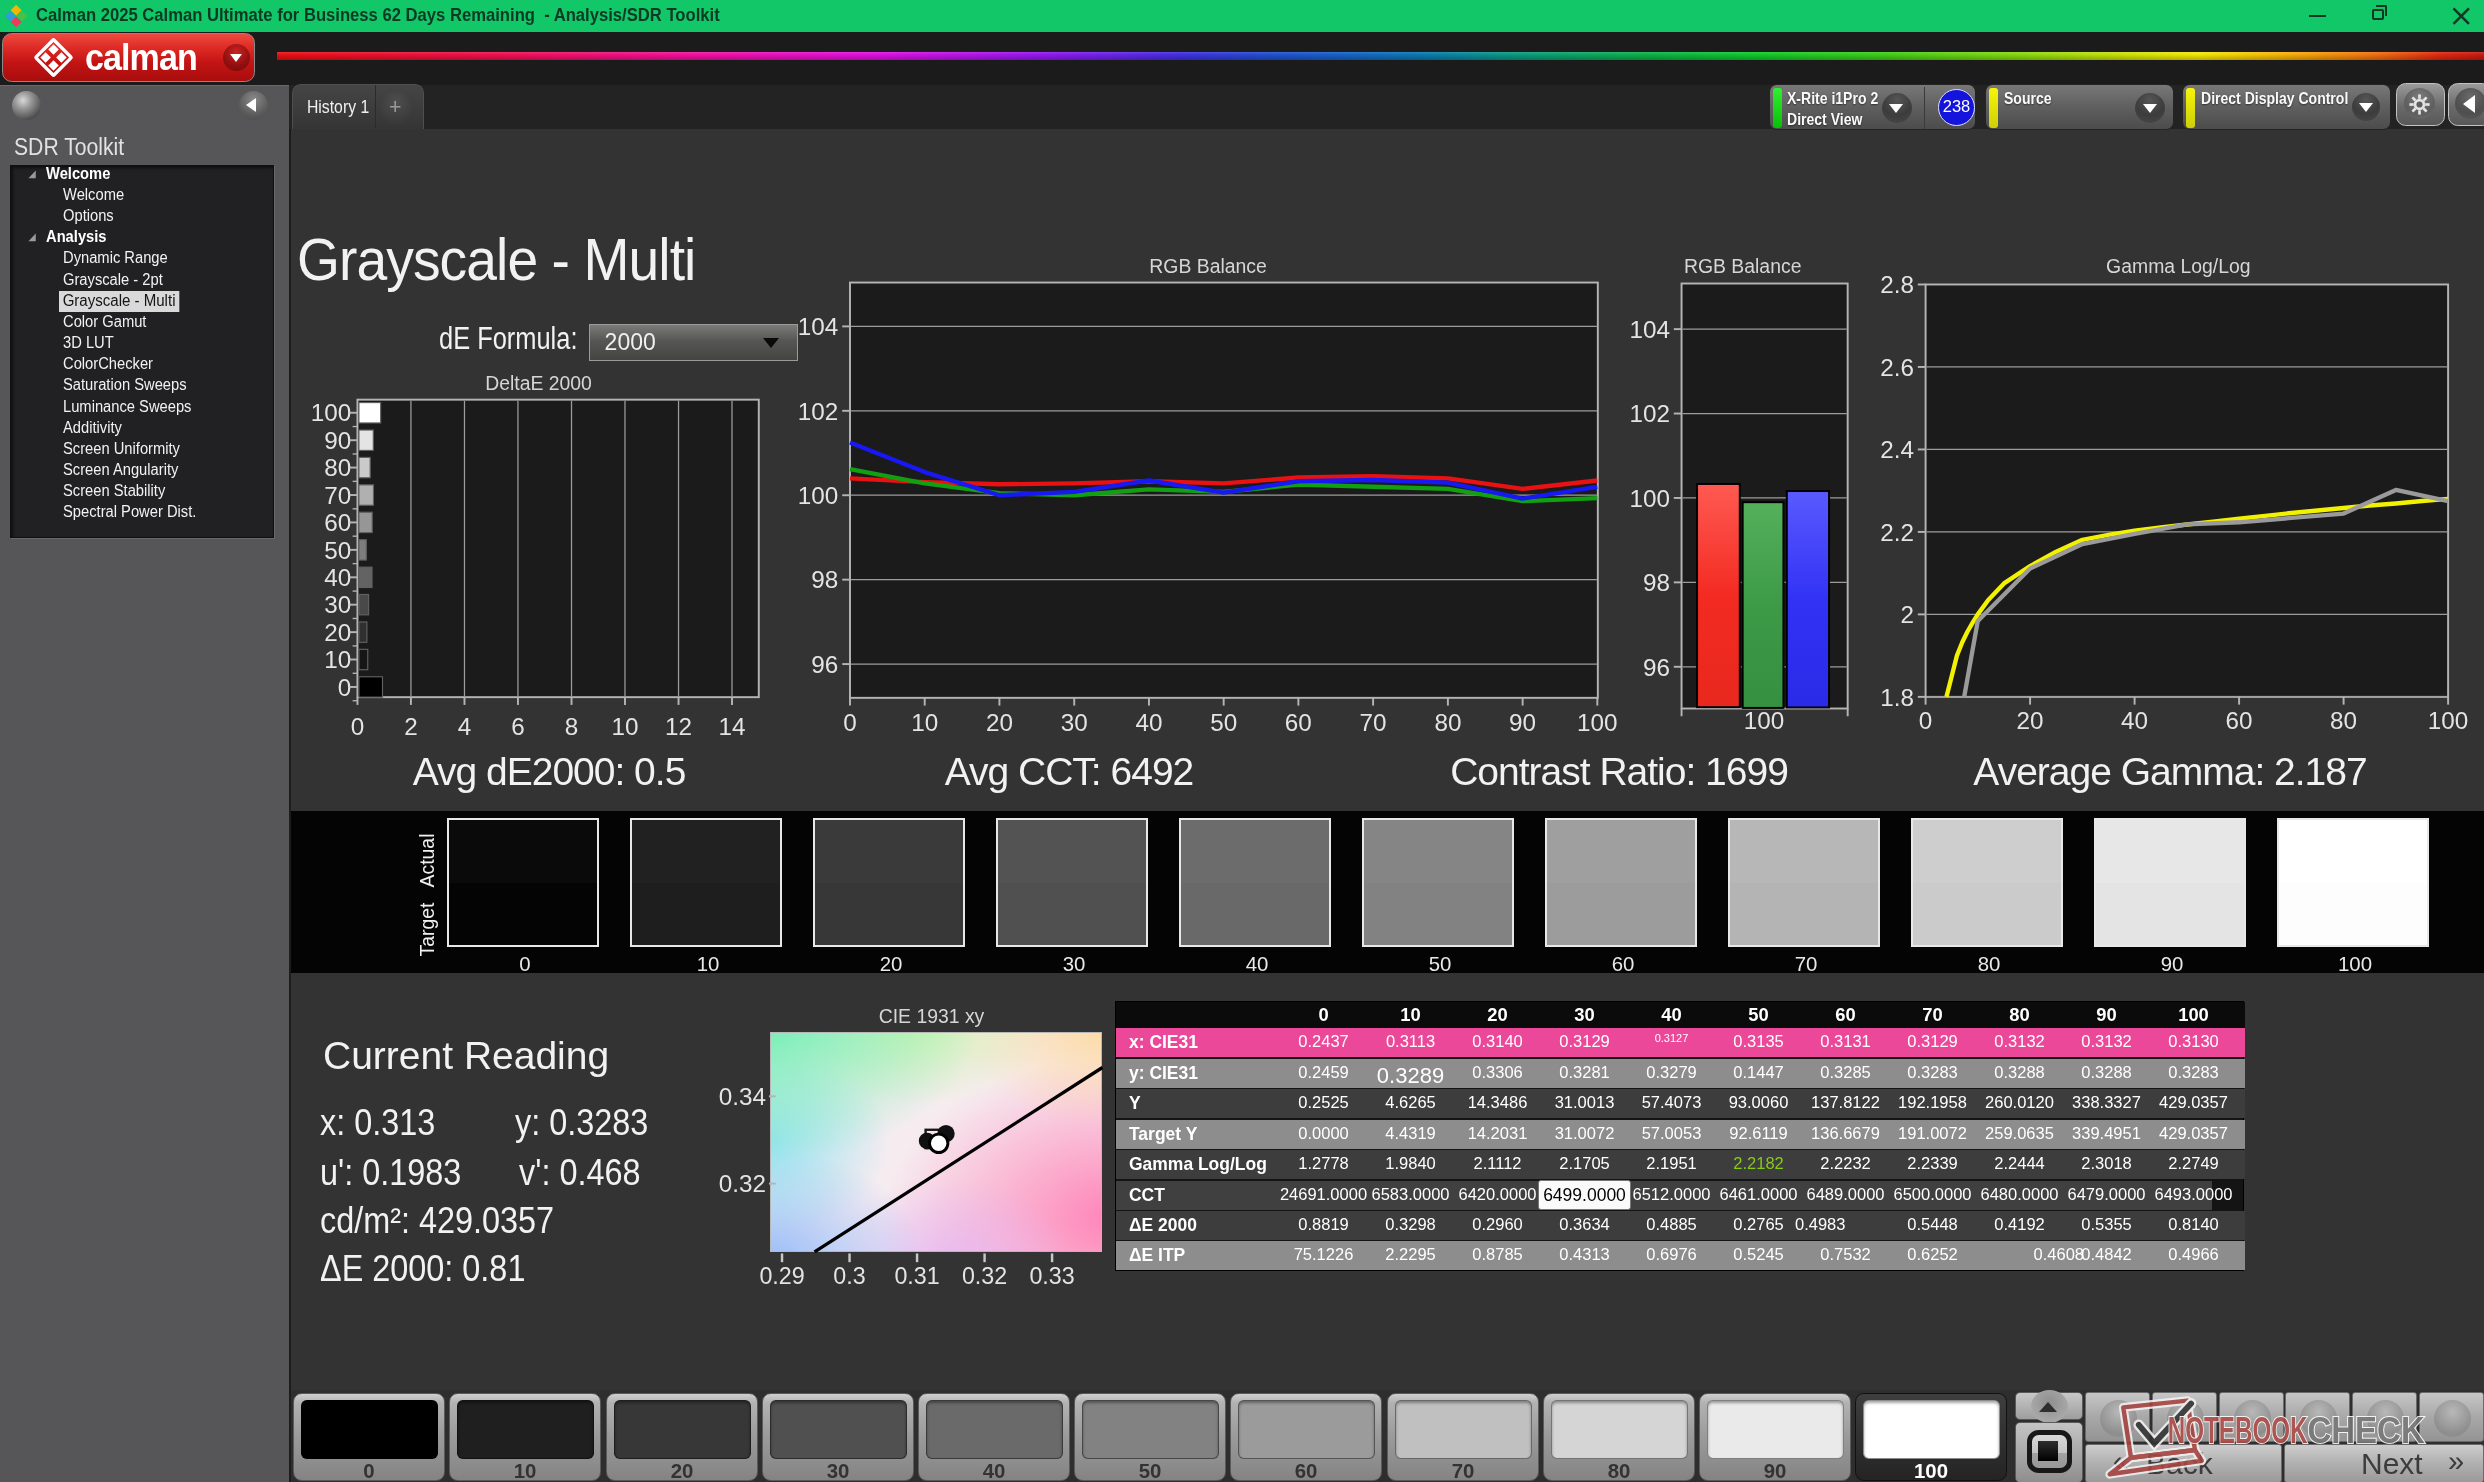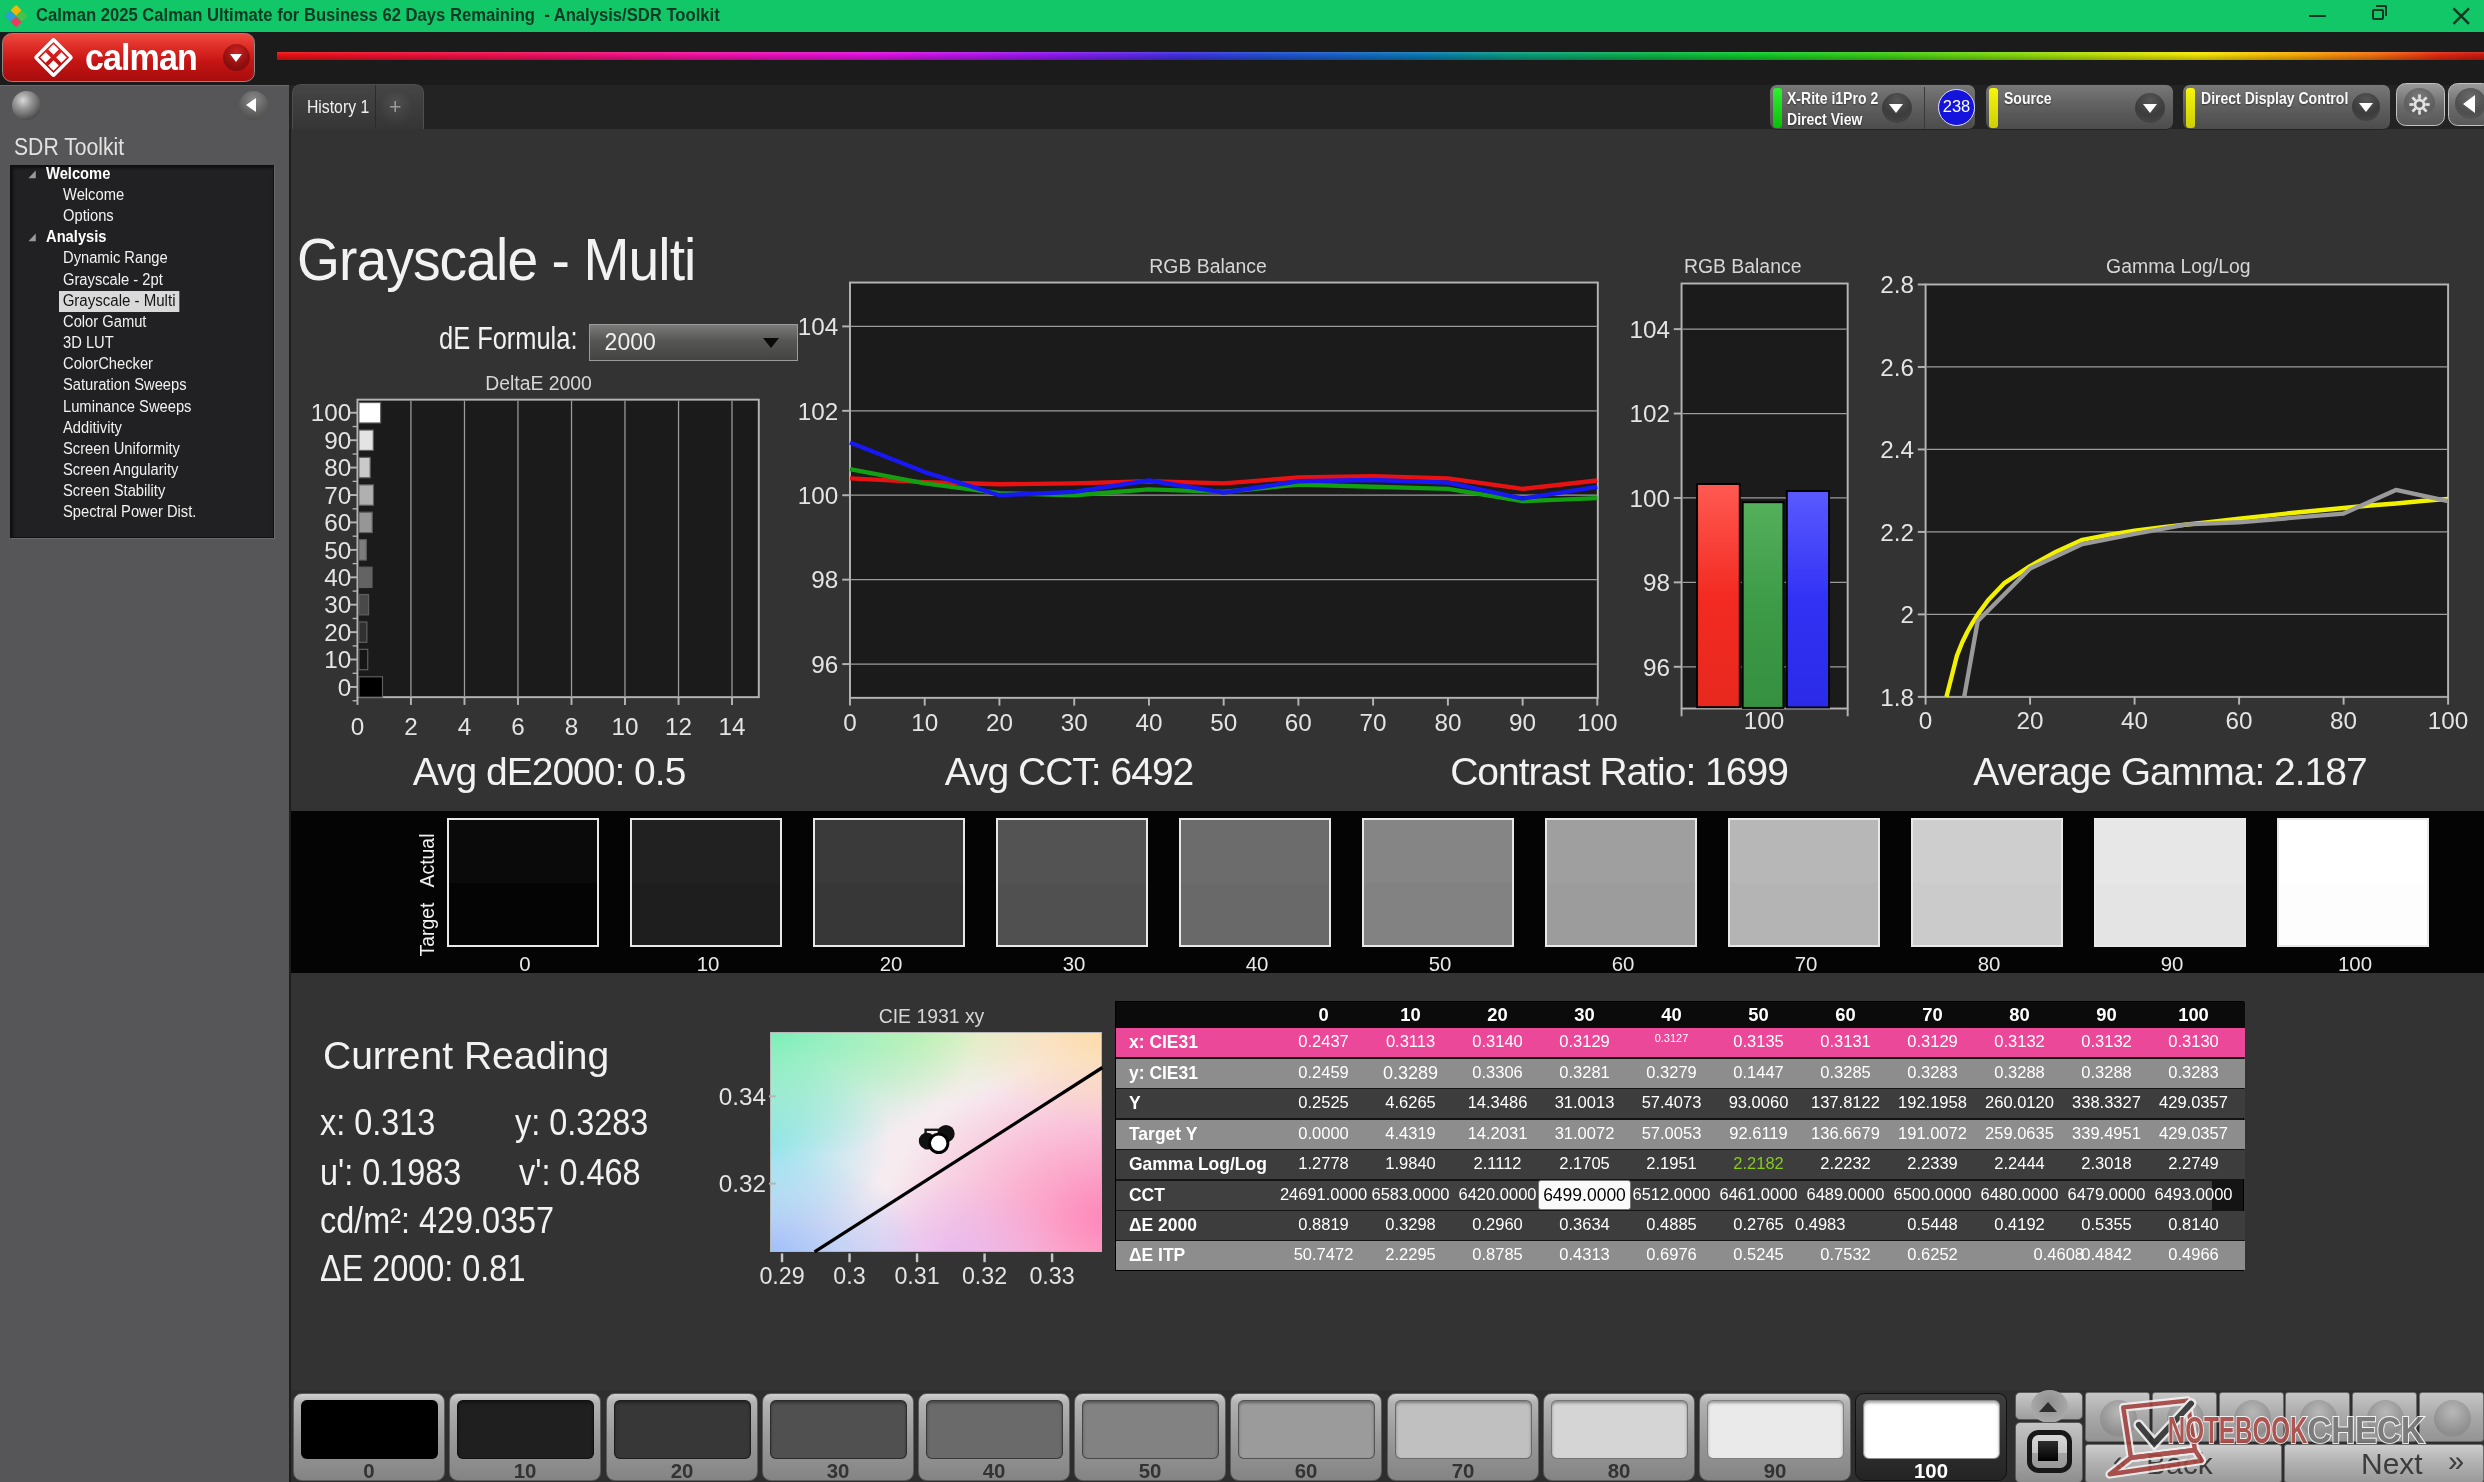--- a/index.html
+++ b/index.html
@@ -494,21 +494,21 @@
 <div class="abs" style="left:592px;top:3.9px;width:101px;text-align:center;font-size:16.5px;color:#fff">0.3135</div>
 <div class="abs" style="left:679px;top:3.9px;width:101px;text-align:center;font-size:16.5px;color:#fff">0.3131</div>
 <div class="abs" style="left:766px;top:3.9px;width:101px;text-align:center;font-size:16.5px;color:#fff">0.3129</div>
 <div class="abs" style="left:853px;top:3.9px;width:101px;text-align:center;font-size:16.5px;color:#fff">0.3132</div>
 <div class="abs" style="left:940px;top:3.9px;width:101px;text-align:center;font-size:16.5px;color:#fff">0.3132</div>
 <div class="abs" style="left:1027px;top:3.9px;width:101px;text-align:center;font-size:16.5px;color:#fff">0.3130</div>
 </div>
 <div class="abs" style="left:0;top:57px;width:1129px;height:28.5px;background:#8d8d8d">
 <div class="abs" style="left:12.6px;top:2.9px;font-size:18.4px;font-weight:700;color:#fff;transform:scaleX(.95);transform-origin:left">y: CIE31</div>
 <div class="abs" style="left:157px;top:3.9px;width:101px;text-align:center;font-size:16.5px;color:#fff">0.2459</div>
-<div class="abs" style="left:244px;top:3.9px;width:101px;text-align:center;font-size:18px;color:#fff">0.3289</div>
+<div class="abs" style="left:244px;top:3.9px;width:101px;text-align:center;font-size:22px;color:#fff">0.3289</div>
 <div class="abs" style="left:331px;top:3.9px;width:101px;text-align:center;font-size:16.5px;color:#fff">0.3306</div>
 <div class="abs" style="left:418px;top:3.9px;width:101px;text-align:center;font-size:16.5px;color:#fff">0.3281</div>
 <div class="abs" style="left:505px;top:3.9px;width:101px;text-align:center;font-size:16.5px;color:#fff">0.3279</div>
 <div class="abs" style="left:592px;top:3.9px;width:101px;text-align:center;font-size:16.5px;color:#fff">0.1447</div>
 <div class="abs" style="left:679px;top:3.9px;width:101px;text-align:center;font-size:16.5px;color:#fff">0.3285</div>
 <div class="abs" style="left:766px;top:3.9px;width:101px;text-align:center;font-size:16.5px;color:#fff">0.3283</div>
 <div class="abs" style="left:853px;top:3.9px;width:101px;text-align:center;font-size:16.5px;color:#fff">0.3288</div>
 <div class="abs" style="left:940px;top:3.9px;width:101px;text-align:center;font-size:16.5px;color:#fff">0.3288</div>
 <div class="abs" style="left:1027px;top:3.9px;width:101px;text-align:center;font-size:16.5px;color:#fff">0.3283</div>
 </div>
@@ -577,21 +577,21 @@
 <div class="abs" style="left:505px;top:3.9px;width:101px;text-align:center;font-size:16.5px;color:#fff">0.4885</div>
 <div class="abs" style="left:592px;top:3.9px;width:101px;text-align:center;font-size:16.5px;color:#fff">0.2765</div>
 <div class="abs" style="left:679px;top:3.9px;width:101px;text-align:left;font-size:16.5px;color:#fff">0.4983</div>
 <div class="abs" style="left:766px;top:3.9px;width:101px;text-align:center;font-size:16.5px;color:#fff">0.5448</div>
 <div class="abs" style="left:853px;top:3.9px;width:101px;text-align:center;font-size:16.5px;color:#fff">0.4192</div>
 <div class="abs" style="left:940px;top:3.9px;width:101px;text-align:center;font-size:16.5px;color:#fff">0.5355</div>
 <div class="abs" style="left:1027px;top:3.9px;width:101px;text-align:center;font-size:16.5px;color:#fff">0.8140</div>
 </div>
 <div class="abs" style="left:0;top:239px;width:1129px;height:28.5px;background:#8d8d8d">
 <div class="abs" style="left:12.6px;top:2.9px;font-size:18.4px;font-weight:700;color:#fff;transform:scaleX(.95);transform-origin:left">ΔE ITP</div>
-<div class="abs" style="left:157px;top:3.9px;width:101px;text-align:center;font-size:16.5px;color:#fff">50.7472</div>
+<div class="abs" style="left:157px;top:3.9px;width:101px;text-align:center;font-size:16.5px;color:#fff">75.1226</div>
 <div class="abs" style="left:244px;top:3.9px;width:101px;text-align:center;font-size:16.5px;color:#fff">2.2295</div>
 <div class="abs" style="left:331px;top:3.9px;width:101px;text-align:center;font-size:16.5px;color:#fff">0.8785</div>
 <div class="abs" style="left:418px;top:3.9px;width:101px;text-align:center;font-size:16.5px;color:#fff">0.4313</div>
 <div class="abs" style="left:505px;top:3.9px;width:101px;text-align:center;font-size:16.5px;color:#fff">0.6976</div>
 <div class="abs" style="left:592px;top:3.9px;width:101px;text-align:center;font-size:16.5px;color:#fff">0.5245</div>
 <div class="abs" style="left:679px;top:3.9px;width:101px;text-align:center;font-size:16.5px;color:#fff">0.7532</div>
 <div class="abs" style="left:766px;top:3.9px;width:101px;text-align:center;font-size:16.5px;color:#fff">0.6252</div>
 <div class="abs" style="left:867px;top:3.9px;width:101px;text-align:right;font-size:16.5px;color:#fff">0.4608</div>
 <div class="abs" style="left:940px;top:3.9px;width:101px;text-align:center;font-size:16.5px;color:#fff">0.4842</div>
 <div class="abs" style="left:1027px;top:3.9px;width:101px;text-align:center;font-size:16.5px;color:#fff">0.4966</div>

